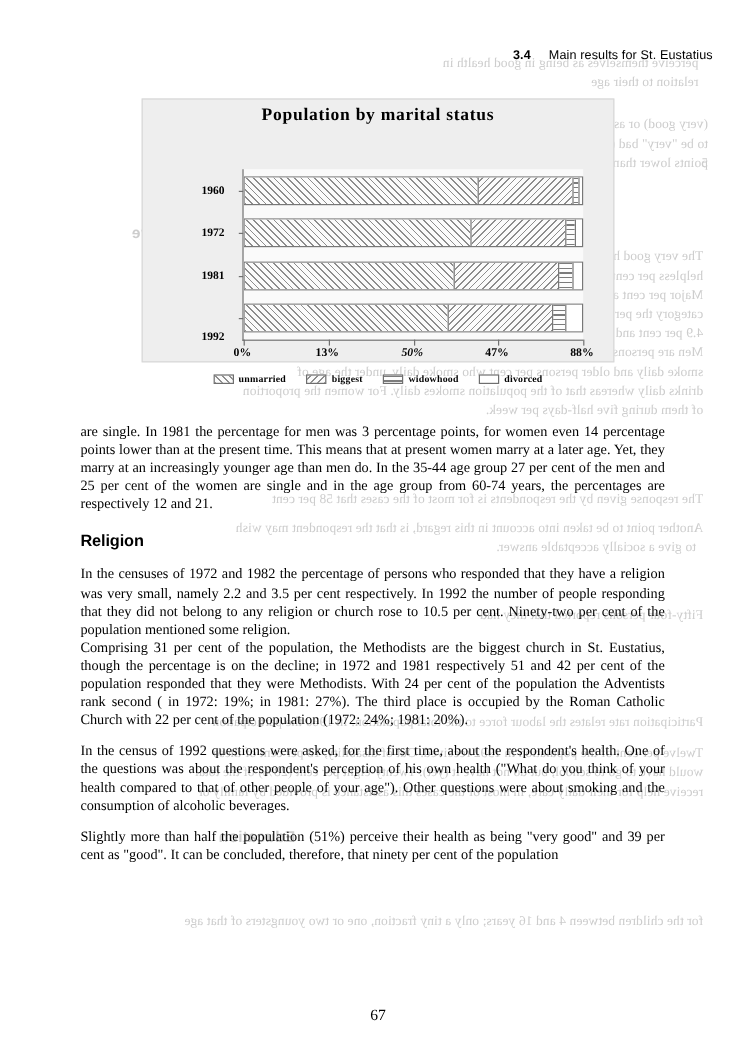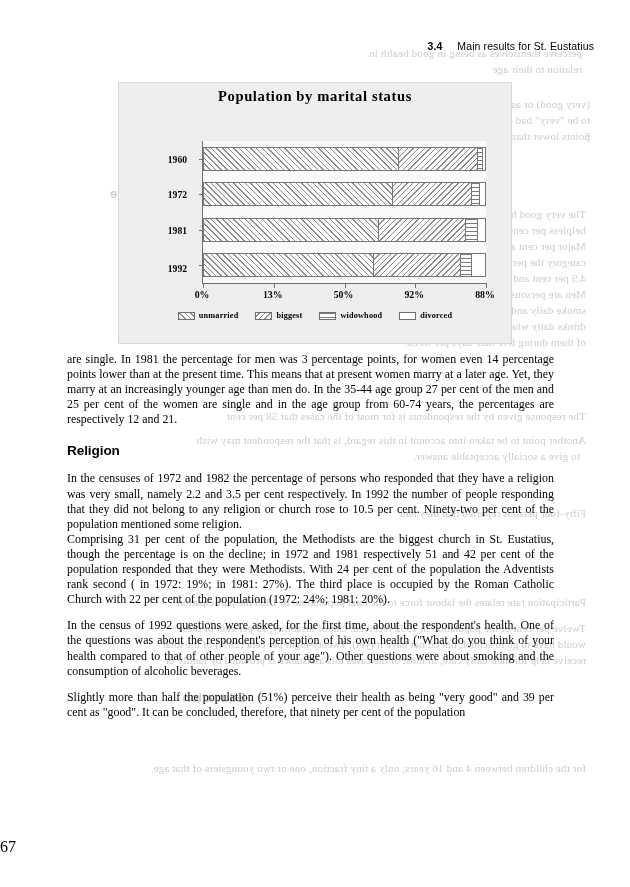--- a/index.html
+++ b/index.html
@@ -46,21 +46,21 @@
     letter-spacing: .1px;
   }
   .runhead .num { margin-right: 15px; font-weight: bold; }
 
   
   .figure {
     position: absolute;
     left: 118px;
     top: 82px;
     width: 394px;
-    height: 262px;
+    height: 220px;
     background: #eeeeee;
     border: 1px solid #d7d7d7;
     box-sizing: border-box;
   }
   .fig-title {
     text-align: center;
     font-family: "Liberation Serif", serif;
     font-weight: bold;
     font-size: 14.6px;
     letter-spacing: .6px;
@@ -218,22 +218,23 @@
     font-weight: bold;
     margin: 16px 0 13px 0;
     color: #000;
     letter-spacing: -.1px;
   }
   .pagenum {
     position: absolute;
     left: 0;
     right: 0;
     top: 838px;
-    font-family: "Liberation Serif", serif;
-    font-size: 16px;
+    text-align: center;
+    font-family: "Liberation Serif", serif;
+    font-size: 13px;
     color: #000;
   }
 </style>
 </head>
 <body>
 
 <div class="page">
 
   <div class="bleed" style="left:332px; top:45px; width:250px;">perceive themselves as being in good health in relation to their age</div>
   <div class="bleed" style="left:200px; top:96px; width:390px;">(very good) or as "bad" (1.7%). 1.3 per cent of the respondents consider their health</div>
@@ -268,21 +269,21 @@
     </div>
 
     <div class="figure">
       <div class="fig-title">Population by marital status</div>
 
       <div class="plotwrap">
         <div class="ylabels">
             <div class="ylabel" style="top: 17.75px;">1960</div>
             <div class="ylabel" style="top: 53.25px;">1972</div>
             <div class="ylabel" style="top: 88.75px;">1981</div>
-            <div class="ylabel" style="top: 127px;">1992</div>
+            <div class="ylabel" style="top: 140px;">1992</div>
           </div>
         <div class="plot">
             <div class="tick" style="top: 17.75px;"></div>
             <div class="bar" style="top: 5.75px;">
               <div class="seg hatch-unmarried" title="unmarried: 69%" style="width: 69%;"></div>
               <div class="seg hatch-married" title="married: 28%" style="width: 28%;"></div>
               <div class="seg hatch-widowhood" title="widowhood: 2%" style="width: 2%;"></div>
               <div class="seg hatch-divorced" title="divorced: 1%" style="width: 1%;"></div>
             </div>
             <div class="tick" style="top: 53.25px;"></div>
@@ -308,22 +309,22 @@
             </div>
             <div class="xtick" style="left: 0%;"></div>
             <div class="xtick" style="left: 25%;"></div>
             <div class="xtick" style="left: 50%;"></div>
             <div class="xtick" style="left: 75%;"></div>
             <div class="xtick" style="left: 100%;"></div>
           </div>
         <div class="xlabels">
             <div class="xlabel" style="left: 0%;">0%</div>
             <div class="xlabel" style="left: 25%;">13%</div>
-            <div class="xlabel" style="left: 50%;">50%</div>
-            <div class="xlabel" style="left: 75%;">92%</div>
+            <div class="xlabel" style="left: 50%; font-style: italic;">50%</div>
+            <div class="xlabel" style="left: 75%;">47%</div>
             <div class="xlabel" style="left: 100%;">88%</div>
           </div>
       </div>
 
       <div class="legend">
           <div class="legend-item">
             <span class="swatch hatch-unmarried"></span>
             <span class="legend-label">unmarried</span>
           </div>
           <div class="legend-item">

